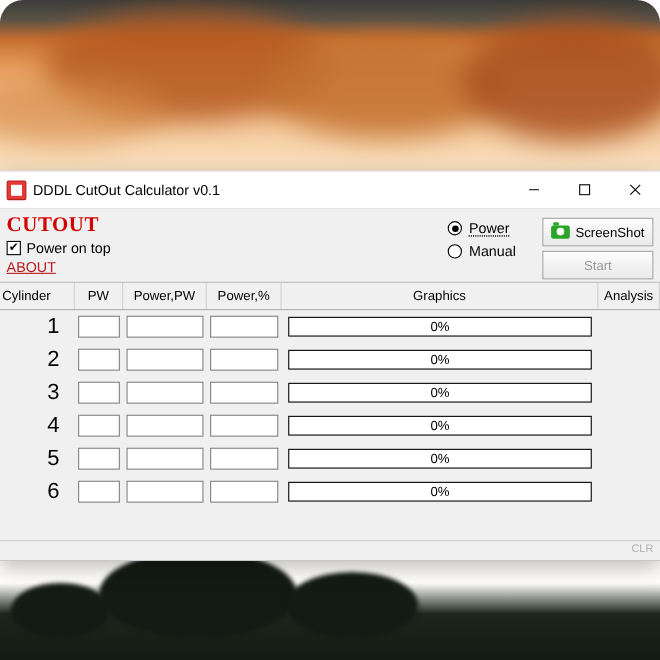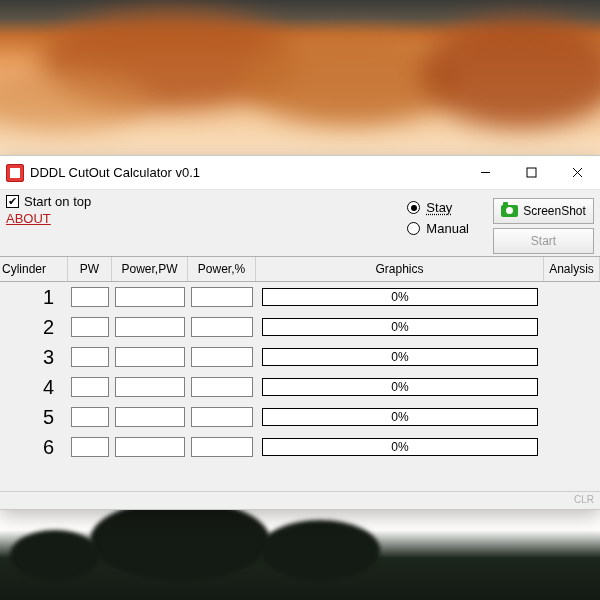--- a/index.html
+++ b/index.html
@@ -13,20 +13,21 @@
   .desktop {
     width: 600px; height: 600px;
     background: linear-gradient(to bottom,
                 #3b3c39 0%, #5a5246 3%,
                 #c66f2f 6%, #d68644 8%,
                 #e69b5b 10%, #efb077 13%,
                 #f4c796 18%, #f9e1c2 26%,
                 #fcf2e1 30%, #fefaf1 35%,
                 #ffffff 100%);
     position: relative;
+    border-radius: 21px;
   }
   
   .cloud {
     position: absolute;
     border-radius: 50%;
     filter: blur(12px);
     opacity: 0.85;
   }
   .cloud.a { left: 40px;  top: 10px; width: 260px; height: 100px; background: #b55a22; }
   .cloud.b { left: 240px; top: 35px; width: 220px; height: 90px;  background: #c2702f; }
@@ -283,33 +284,34 @@
         <svg width="11" height="11">
             <path d="M1 1 L10 10 M10 1 L1 10"></path>
           </svg>
       </div>
     </div>
 
     <div class="client">
 
       <div class="toprow">
         <div class="leftstack">
+          <span class="cutout-label">CUTOUT</span>
           <label class="checkbox-row">
             <span class="checkbox-box">✔</span>
-            <span>Start on top</span>
+            <span>Power on top</span>
           </label>
           <a class="about-link" href="#">ABOUT</a>
         </div>
 
         <div class="midspacer"></div>
 
         <div class="radios">
           <label class="radio-row">
             <span class="radio-dot checked"></span>
-            <span class="radio-label sel">Stay</span>
+            <span class="radio-label sel">Power</span>
           </label>
           <label class="radio-row">
             <span class="radio-dot"></span>
             <span class="radio-label">Manual</span>
           </label>
         </div>
 
         <div class="rightbtns">
           <div class="btn">
             <span class="cam-icon"></span>

